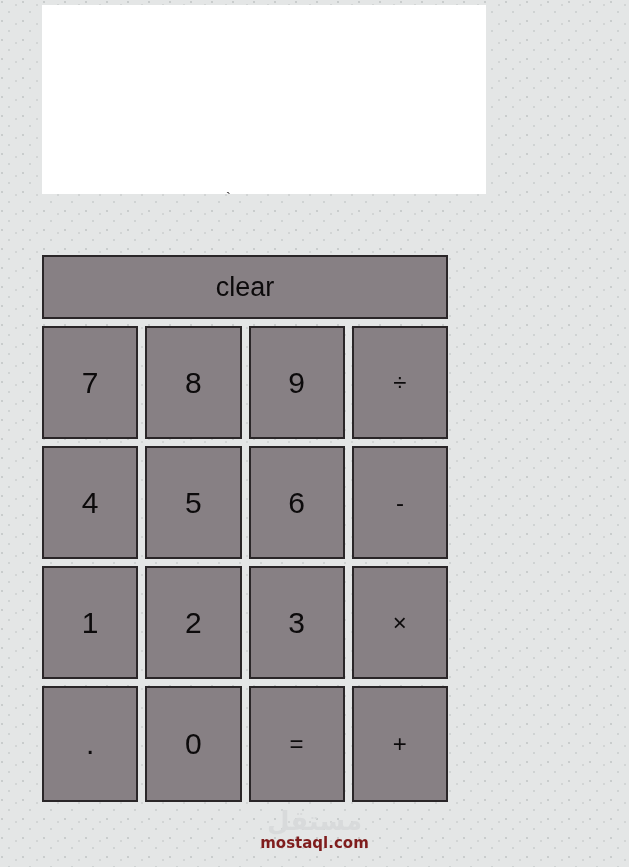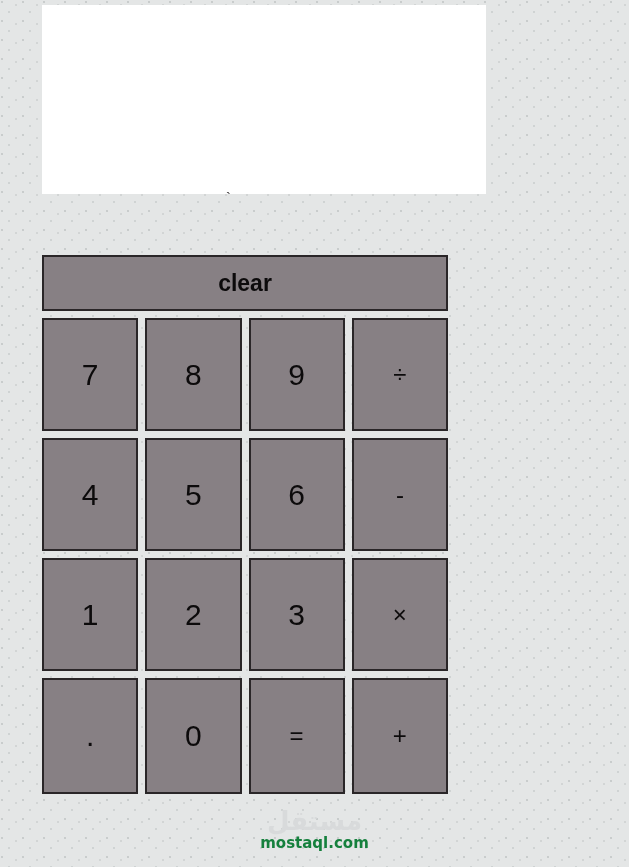--- a/index.html
+++ b/index.html
@@ -101,23 +101,23 @@
     justify-content: center;
     cursor: pointer;
     padding: 0;
     margin: 0;
     line-height: 1;
     user-select: none;
   }
 
   .key.wide {
     flex: 1 1 0;
-    height: 56px;
-    font-size: 23px;
-    font-weight: 700;
+    height: 64px;
+    font-size: 27px;
+    font-weight: 400;
   }
 
   .key.pad {
     flex: 1 1 0;
     height: 113px;
     font-size: 30px;
     font-weight: 400;
   }
 
   .key.pad.op-small {
@@ -149,21 +149,21 @@
     color: #d8dadb;
     letter-spacing: 0px;
     line-height: 26px;
     direction: rtl;
   }
   #watermark-domain {
     display: block;
     font-family: "DejaVu Sans", sans-serif;
     font-size: 15px;
     font-weight: bold;
-    color: #15803d;
+    color: #7f1d1d;
     line-height: 17px;
     margin-top: 1px;
   }
 </style>
 </head>
 <body>
 
 <div id="texture"></div>
 
 <div id="app">

